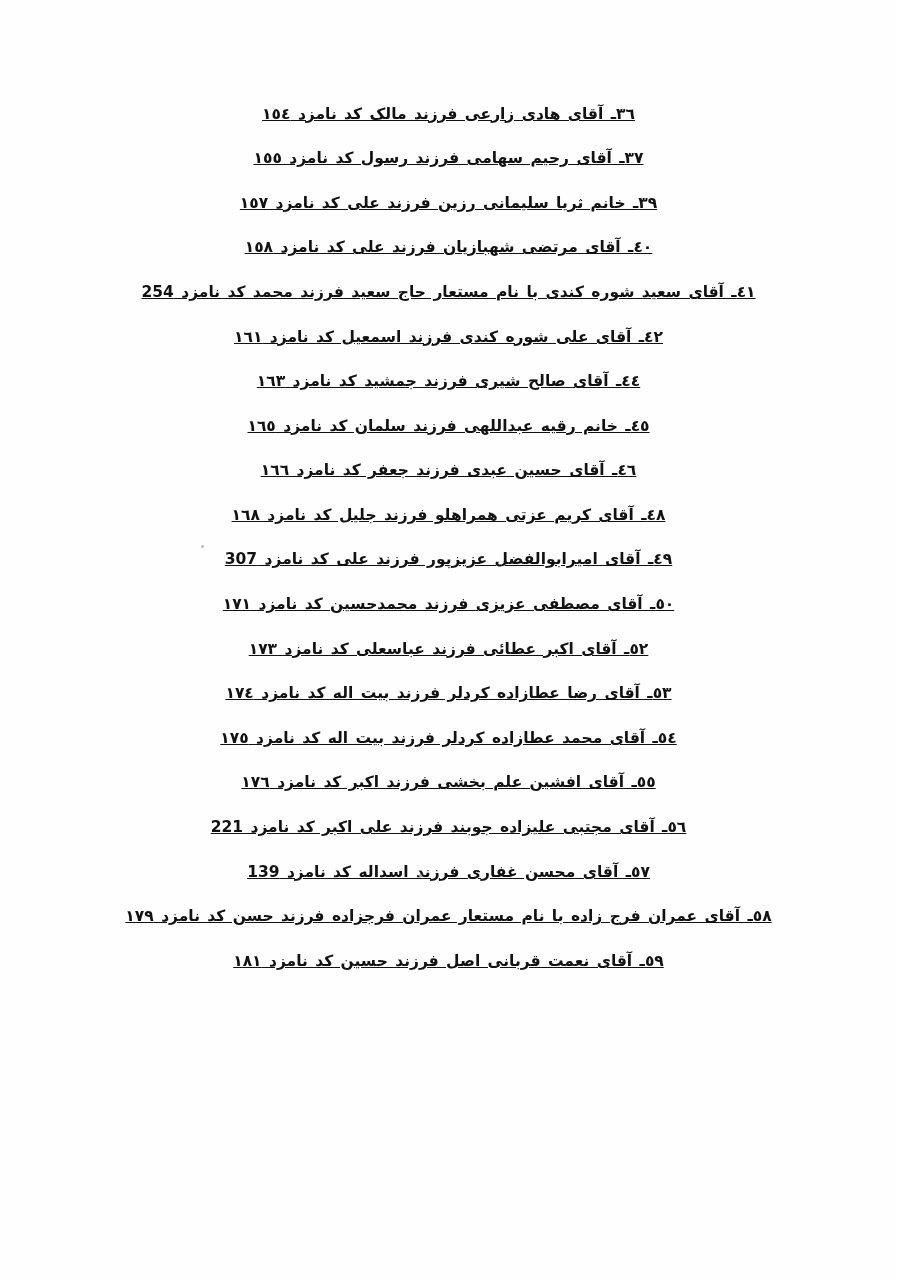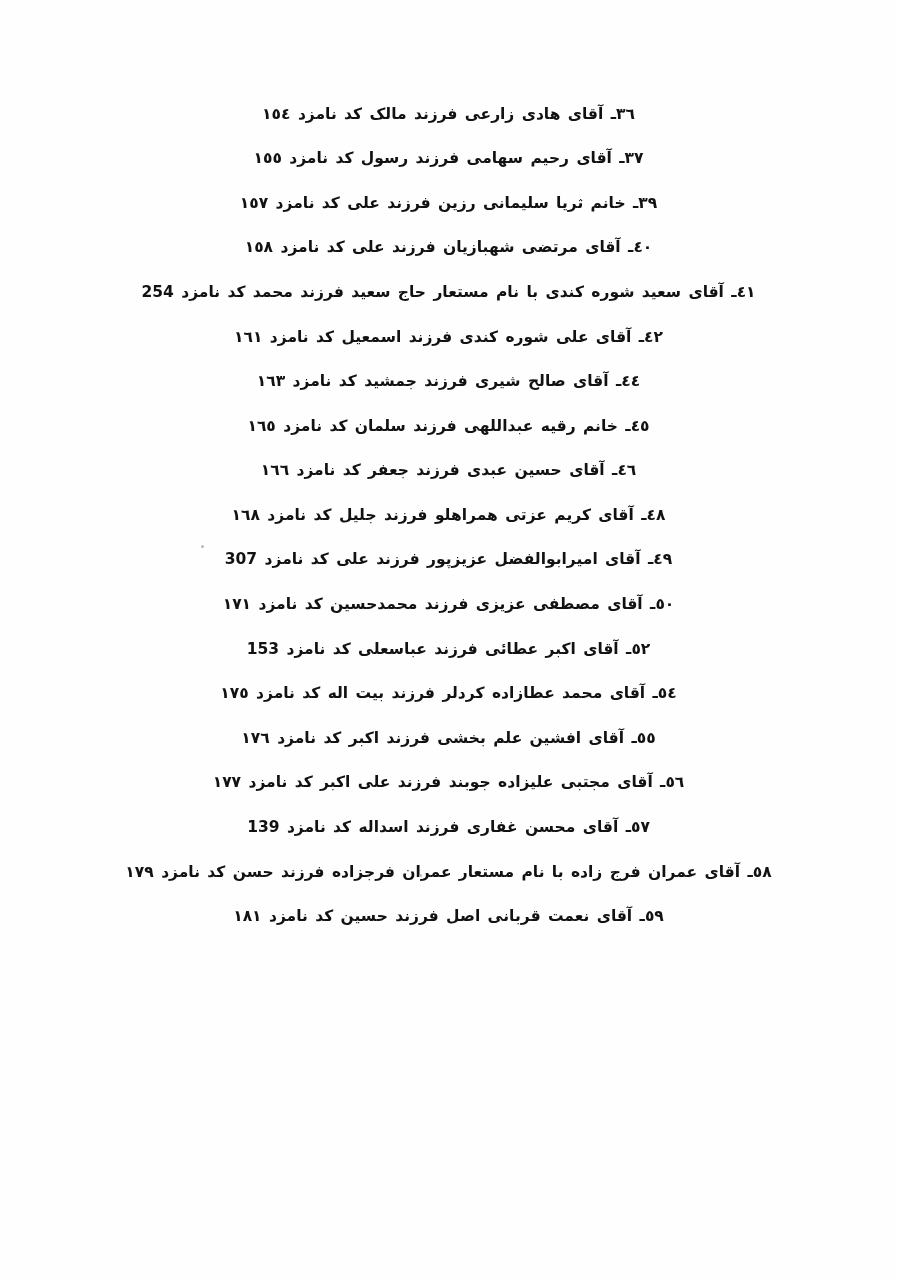--- a/index.html
+++ b/index.html
@@ -38,20 +38,21 @@
     justify-content: center;
     white-space: nowrap;
     letter-spacing: 0px;
     word-spacing: 2px;
     font-weight: 600;
     color: #121212;
   }
   .entry-text {
     display: inline-block;
     transform: scaleX(1.0);
+    text-decoration: underline;
   }
   .speck {
     position: absolute;
     background: #b9b9b9;
     border-radius: 50%;
   }
   .speck-a { left: 201px; top: 545px; width: 3px; height: 3px; }
   .speck-b { left: 419px; top: 874px; width: 3px; height: 3px; }
   .page-edge {
     position: absolute;
@@ -95,30 +96,33 @@
     <li class="entry">
         <span class="entry-text">٤٨ـ آقای کریم عزتی همراهلو  فرزند جلیل کد نامزد ١٦٨</span>
       </li>
     <li class="entry">
         <span class="entry-text">٤٩ـ آقای امیرابوالفضل عزیزپور  فرزند علی کد نامزد 307</span>
       </li>
     <li class="entry">
         <span class="entry-text">٥٠ـ آقای مصطفی عزیزی  فرزند محمدحسین کد نامزد ١٧١</span>
       </li>
     <li class="entry">
-        <span class="entry-text">٥٢ـ آقای اکبر عطائی  فرزند عباسعلی کد نامزد 153</span>
+        <span class="entry-text">٥٢ـ آقای اکبر عطائی  فرزند عباسعلی کد نامزد ١٧٣</span>
+      </li>
+    <li class="entry">
+        <span class="entry-text">٥٣ـ آقای رضا عطازاده کردلر  فرزند بیت اله کد نامزد ١٧٤</span>
       </li>
     <li class="entry">
         <span class="entry-text">٥٤ـ آقای محمد عطازاده کردلر  فرزند بیت اله کد نامزد ١٧٥</span>
       </li>
     <li class="entry">
         <span class="entry-text">٥٥ـ آقای افشین علم بخشی  فرزند اکبر کد نامزد ١٧٦</span>
       </li>
     <li class="entry">
-        <span class="entry-text">٥٦ـ آقای مجتبی علیزاده جوبند  فرزند علی اکبر کد نامزد ١٧٧</span>
+        <span class="entry-text">٥٦ـ آقای مجتبی علیزاده جوبند  فرزند علی اکبر کد نامزد 221</span>
       </li>
     <li class="entry">
         <span class="entry-text">٥٧ـ آقای محسن غفاری  فرزند اسداله کد نامزد 139</span>
       </li>
     <li class="entry">
         <span class="entry-text">٥٨ـ آقای عمران فرج زاده  با نام مستعار عمران فرجزاده فرزند حسن کد نامزد ١٧٩</span>
       </li>
     <li class="entry">
         <span class="entry-text">٥٩ـ آقای نعمت قربانی اصل  فرزند حسین کد نامزد ١٨١</span>
       </li>

